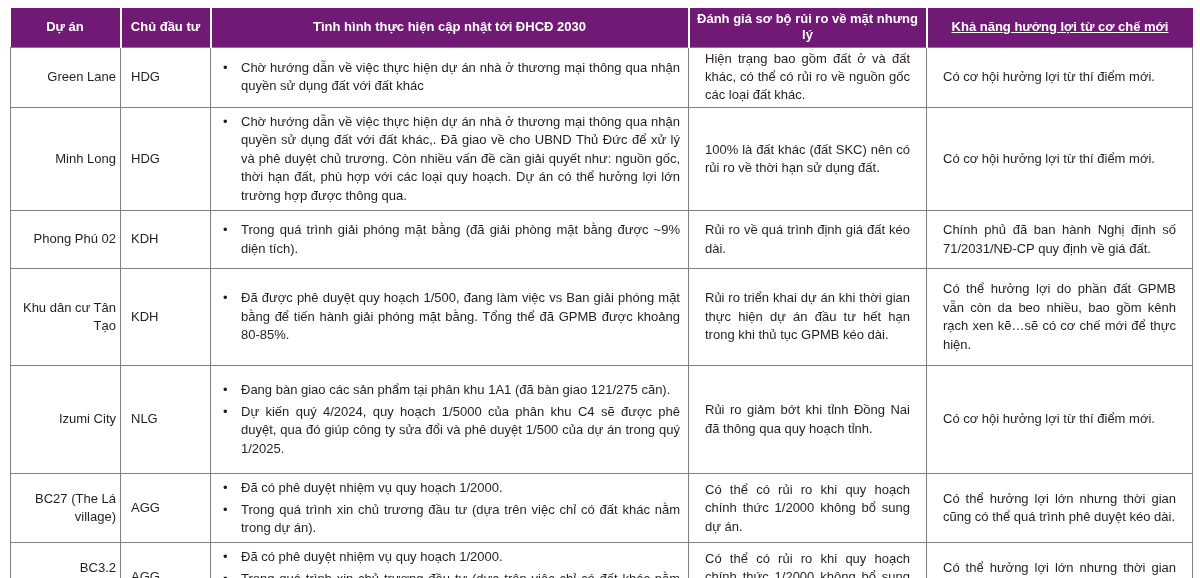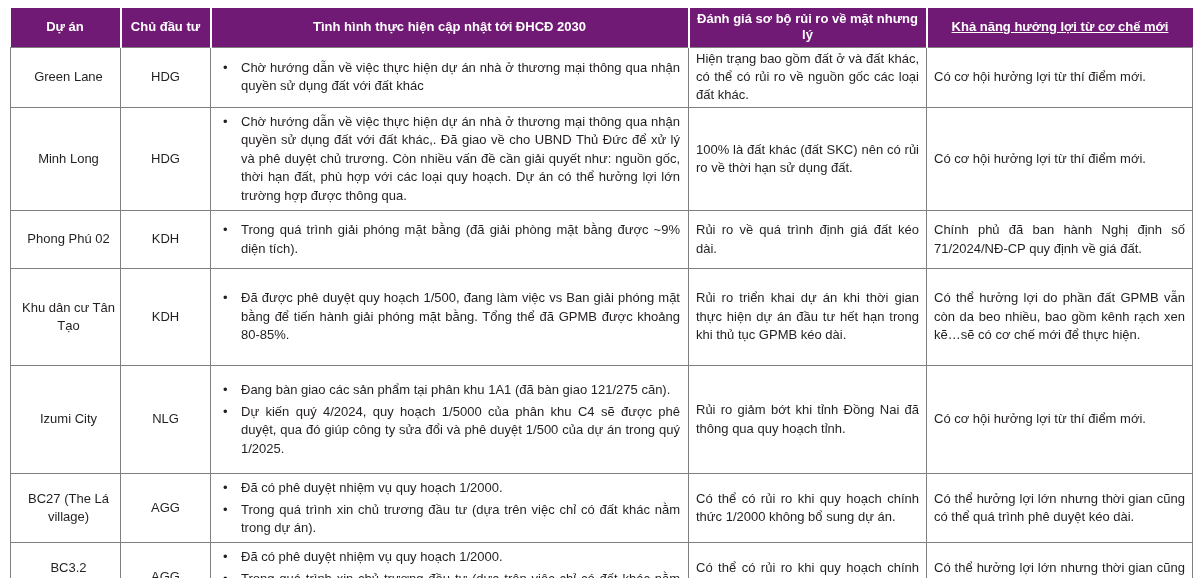--- a/index.html
+++ b/index.html
@@ -15,24 +15,24 @@
     padding:3px 2px;height:18px;text-align:center;vertical-align:middle;
     border:none;border-right:2px solid #ffffff;line-height:1.25;
   }
   thead th:last-child{border-right:none;text-decoration:underline;}
   tbody td{
     border:1px solid #7f7f7f;vertical-align:middle;
     font-size:13px;line-height:1.42;color:#231f20;
     overflow:hidden;
   }
   tbody tr:last-child td{border-bottom:2px solid #4d4d4d;}
-  td.project-cell{padding:2px 4px 2px 10px;text-align:center;}
-  td.investor-cell{text-align:center;padding:2px 2px;}
+  td.project-cell{padding:2px 4px 2px 10px;text-align:right;}
+  td.investor-cell{padding:2px 10px;}
   td.status-cell{padding:2px 8px 2px 8px;}
-  td.risk-cell,td.benefit-cell{padding:2px 7px;text-align:justify;text-justify:inter-word;}
+  td.risk-cell,td.benefit-cell{padding:2px 16px;text-align:justify;text-justify:inter-word;}
   .status-item{display:flex;margin:3px 0;text-align:justify;text-justify:inter-word;}
   .bullet{flex:0 0 18px;text-align:left;padding-left:4px;}
   .status-text{flex:1 1 auto;}
 </style>
 </head>
 <body>
 
 <div class="table-wrap">
   <table>
     <colgroup>
@@ -79,21 +79,21 @@
         <tr style="height: 58px;">
           <td class="project-cell">Phong Phú 02</td>
           <td class="investor-cell">KDH</td>
           <td class="status-cell">
             <div class="status-item">
               <span class="bullet">•</span>
               <span class="status-text">Trong quá trình giải phóng mặt bằng (đã giải phòng mặt bằng được ~9% diện tích).</span>
             </div>
           </td>
           <td class="risk-cell">Rủi ro về quá trình định giá đất kéo dài.</td>
-          <td class="benefit-cell">Chính phủ đã ban hành Nghị định số 71/2024/NĐ-CP quy định về giá đất.</td>
+          <td class="benefit-cell">Chính phủ đã ban hành Nghị định số 71/2031/NĐ-CP quy định về giá đất.</td>
         </tr>
         <tr style="height: 97px;">
           <td class="project-cell">Khu dân cư Tân Tạo</td>
           <td class="investor-cell">KDH</td>
           <td class="status-cell">
             <div class="status-item">
               <span class="bullet">•</span>
               <span class="status-text">Đã được phê duyệt quy hoạch 1/500, đang làm việc vs Ban giải phóng mặt bằng để tiến hành giải phóng mặt bằng. Tổng thể đã GPMB được khoảng 80-85%.</span>
             </div>
           </td>

